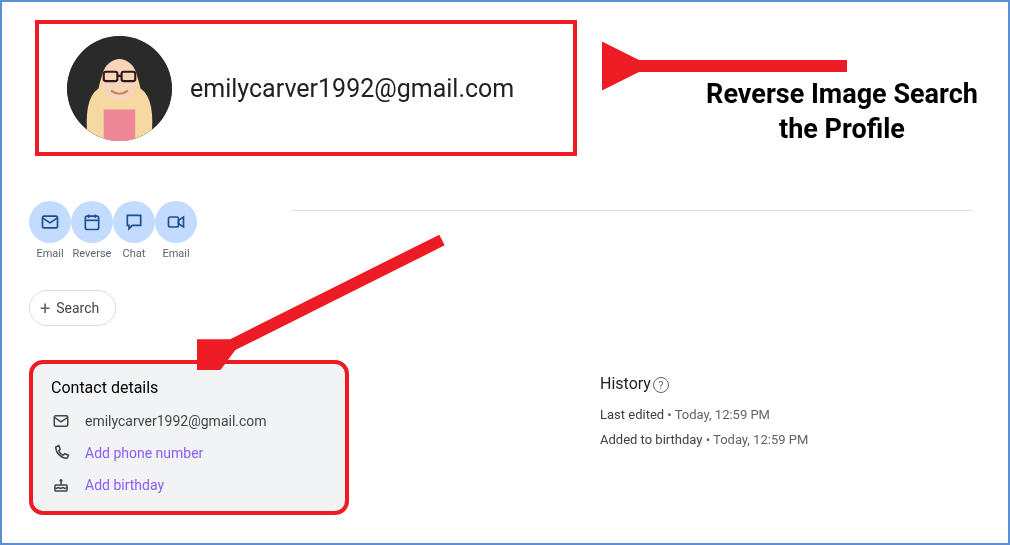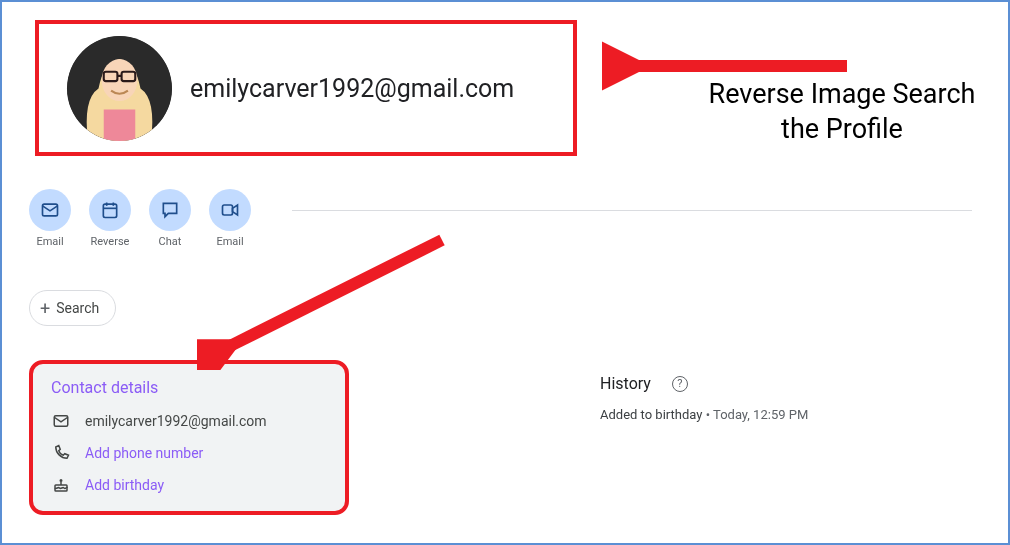--- a/index.html
+++ b/index.html
@@ -42,23 +42,22 @@
     }
     .email-title {
       font-size: 25px;
       color: #202124;
       margin-left: 18px;
       font-weight: 400;
     }
     .actions-row {
       position: absolute;
       left: 27px;
-      top: 187px;
-      display: flex;
-      gap: 18px;
+      top: 199px;
+      display: flex;
       align-items: flex-start;
       text-align: center;
     }
     .action-item {
       display: flex;
       flex-direction: column;
       align-items: center;
       gap: 4px;
       cursor: pointer;
     }
@@ -109,21 +108,21 @@
       top: 358px;
       width: 320px;
       height: 155px;
       border: 4px solid #ed1c24;
       background: #f1f3f4;
       border-radius: 14px;
       padding: 14px 18px;
     }
     .contact-details-title {
       font-size: 16px;
-      color: #8b5cf6;
+      color: #000000;
       margin-bottom: 14px;
     }
     .detail-row {
       display: flex;
       align-items: center;
       gap: 14px;
       margin-bottom: 12px;
       font-size: 14px;
     }
     .detail-icon {
@@ -146,22 +145,22 @@
       left: 580px;
       top: 358px;
       width: 390px;
       padding: 14px 18px;
     }
     .history-title {
       font-size: 16px;
       color: #202124;
       margin-bottom: 14px;
       display: flex;
-      align-items: center;
-      gap: 21px;
+      align-items: flex-end;
+      gap: 2px;
     }
     .help-icon {
       width: 16px;
       height: 16px;
       border: 1px solid #5f6368;
       border-radius: 50%;
       display: inline-flex;
       align-items: center;
       justify-content: center;
       font-size: 11px;
@@ -182,21 +181,21 @@
       width: 250px;
       height: 100px;
     }
     .annotation-text-1 {
       position: absolute;
       left: 700px;
       top: 75px;
       width: 280px;
       text-align: center;
       font-size: 27px;
-      font-weight: 400;
+      font-weight: 700;
       color: #000;
       line-height: 1.3;
     }
     .annotation-arrow-2 {
       position: absolute;
       left: 195px;
       top: 228px;
       width: 250px;
       height: 140px;
     }
@@ -298,20 +297,25 @@
     <span class="detail-link">Add birthday</span>
   </div>
 </div>
 
 <div class="history-card">
   <div class="history-title">
     <span>History</span>
     <span class="help-icon">?</span>
   </div>
   <div class="history-row">
+    <span class="history-label">Last edited</span>
+    <span>  •  </span>
+    <span>Today, 12:59 PM</span>
+  </div>
+  <div class="history-row">
     <span class="history-label">Added to birthday</span>
     <span>  •  </span>
     <span>Today, 12:59 PM</span>
   </div>
 </div>
 
 <svg class="annotation-arrow-1" viewBox="0 0 250 100">
   <defs>
     <marker id="ah1" markerWidth="8" markerHeight="8" refX="2" refY="4" orient="auto">
       <path d="M8,0 L0,4 L8,8 Z" fill="#ed1c24"></path>

